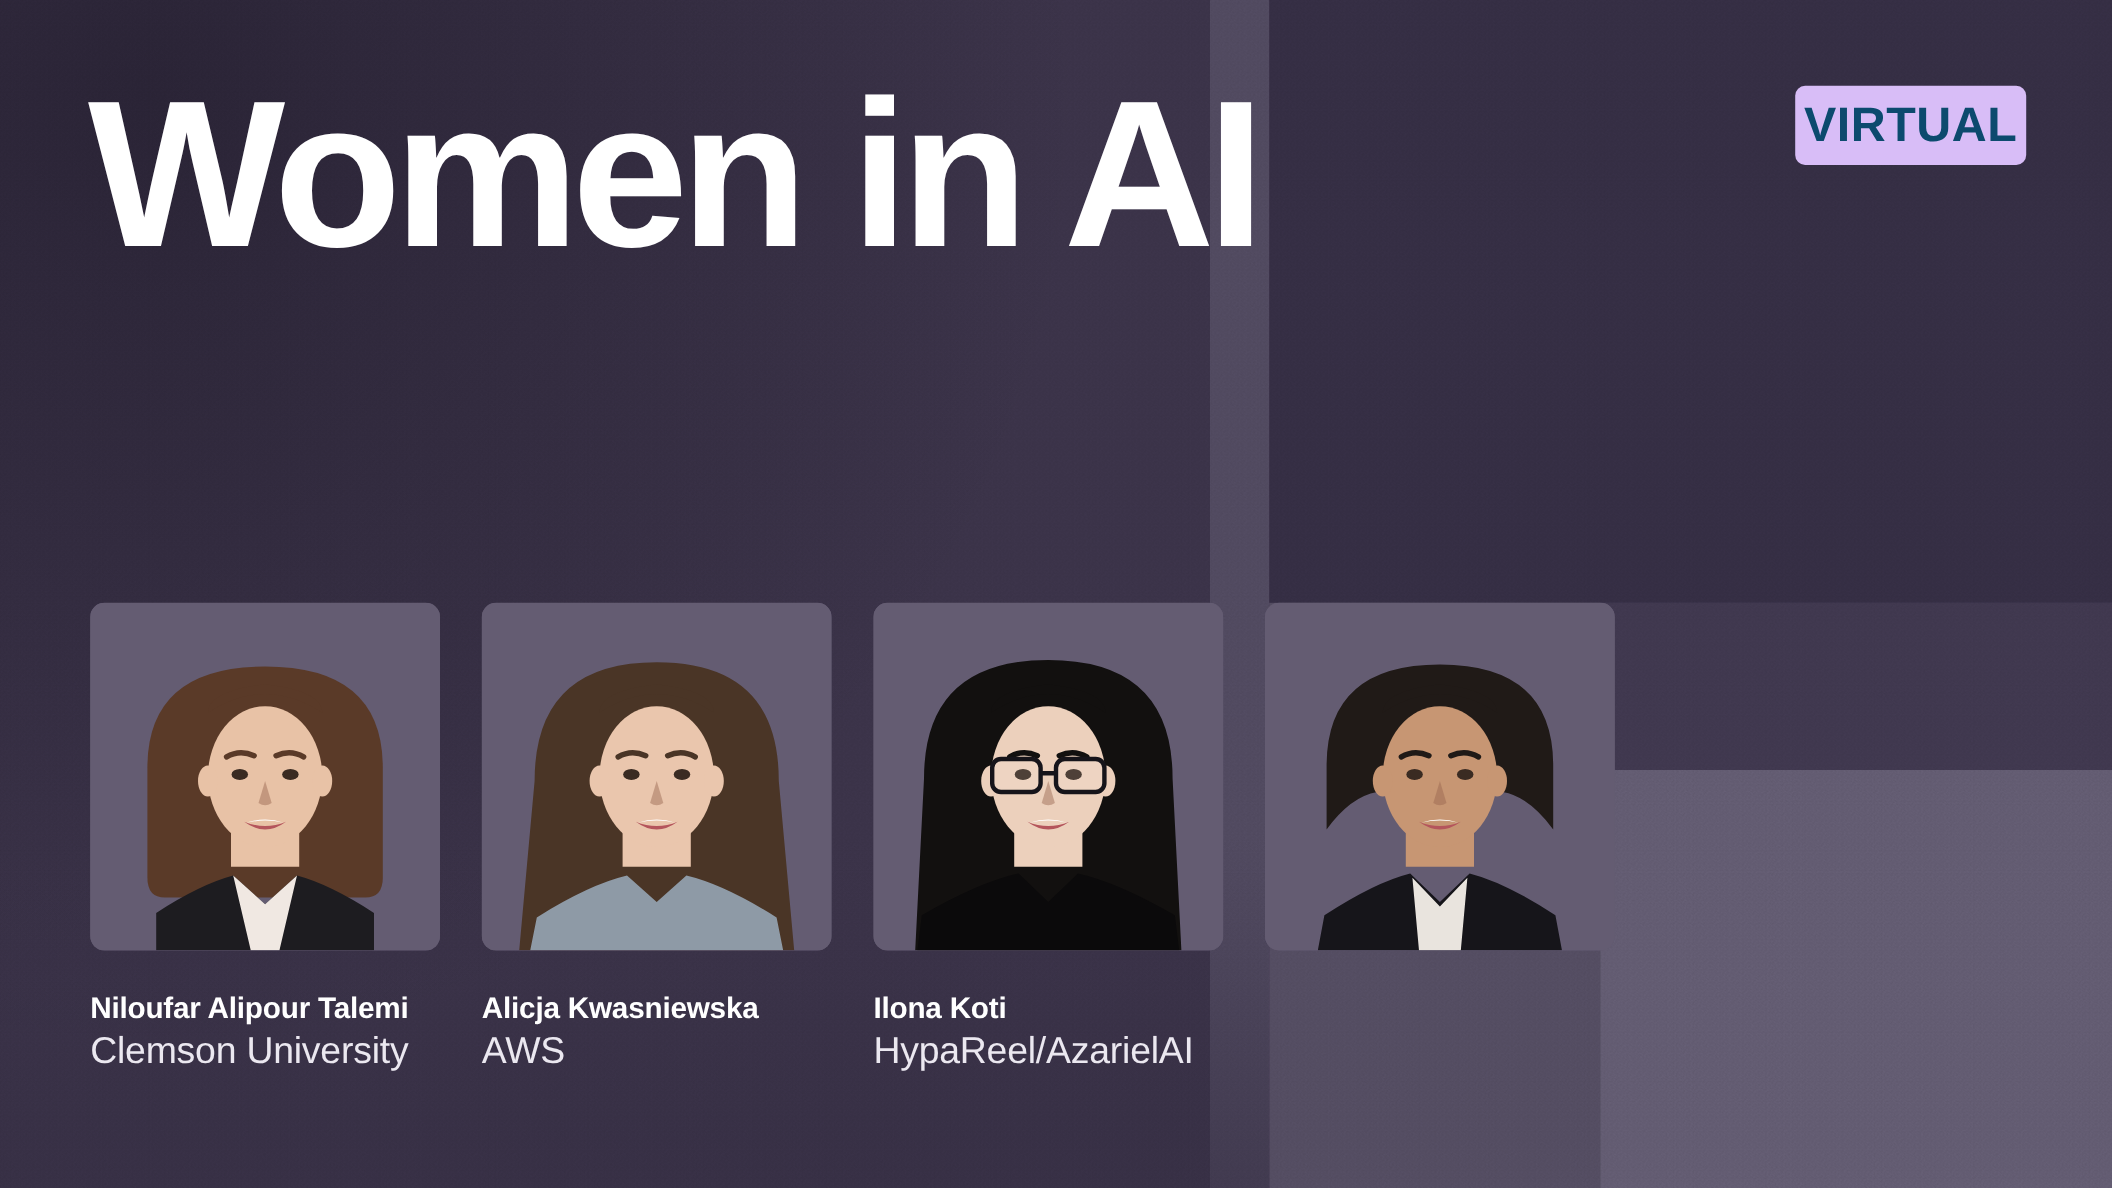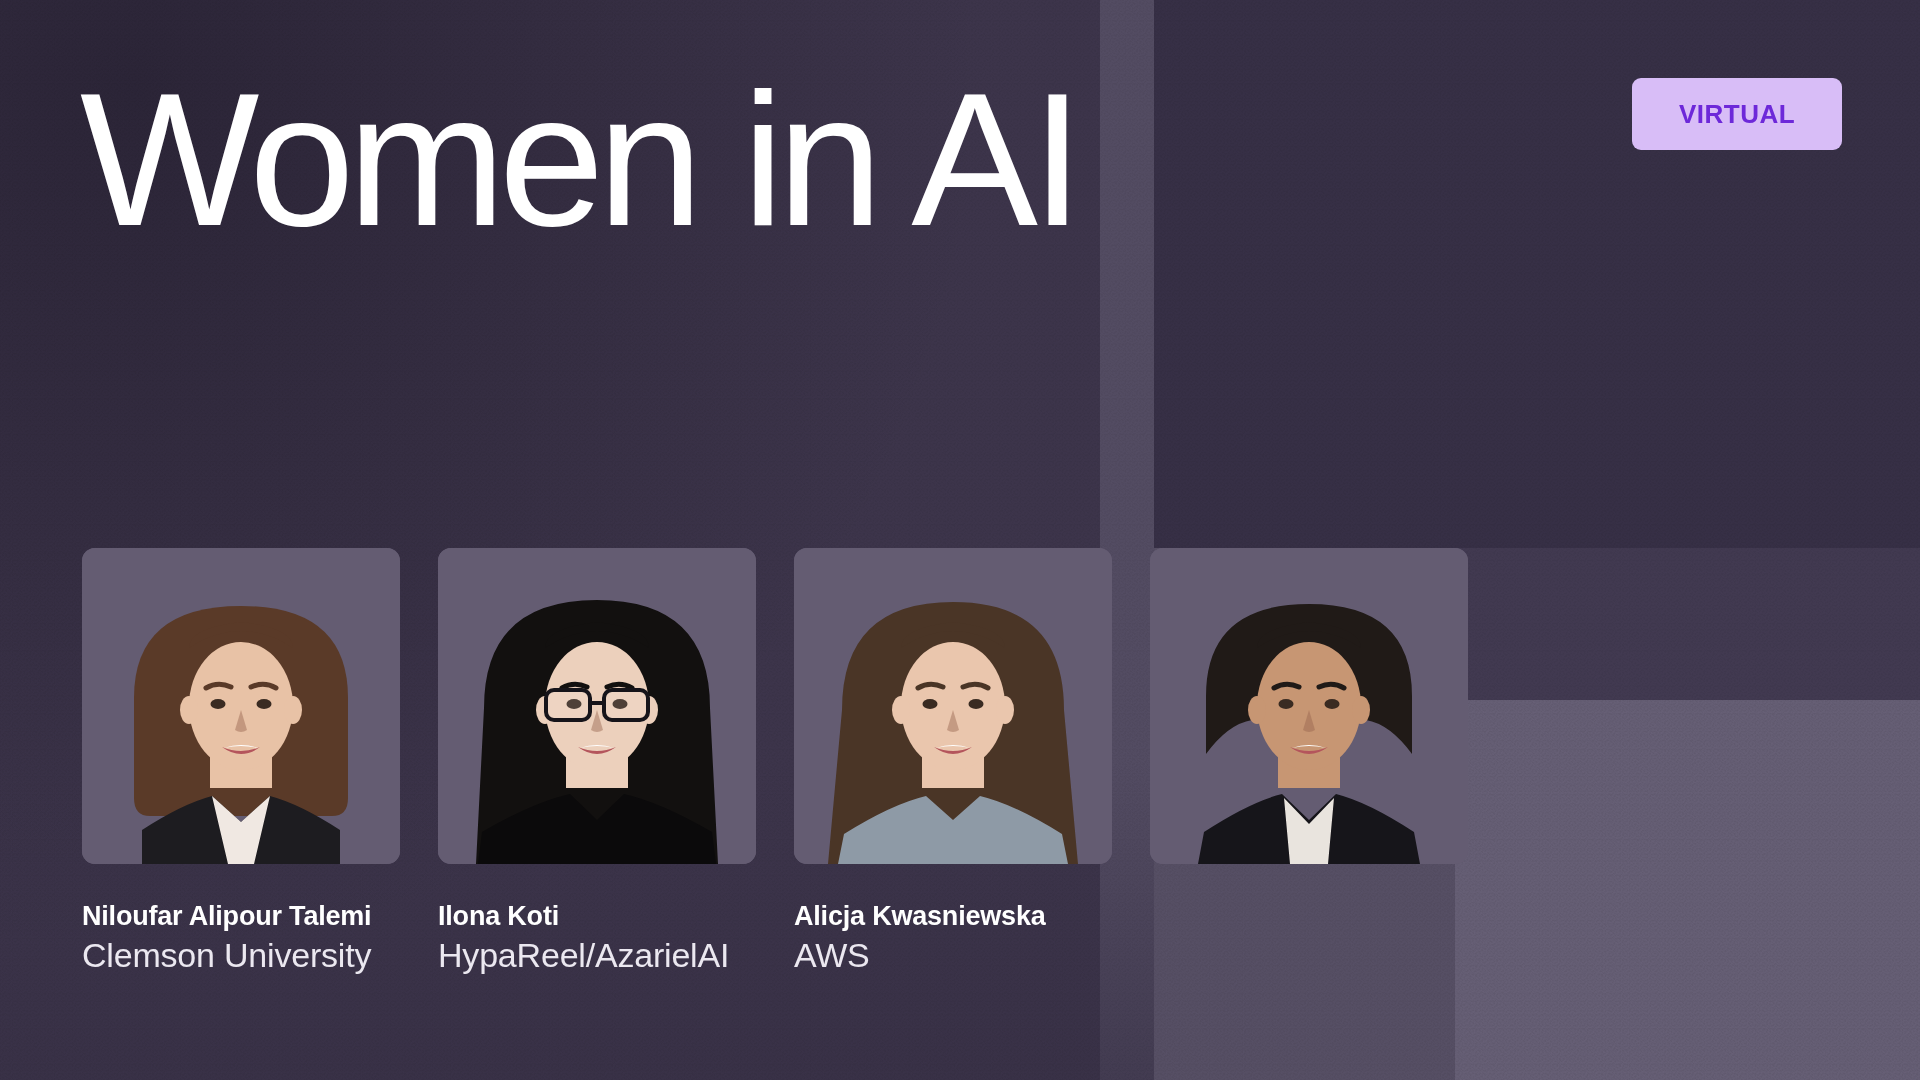--- a/index.html
+++ b/index.html
@@ -31,34 +31,34 @@
       repeating-radial-gradient(circle at 71% 63%, rgba(0,0,0,.075) 0 1px, rgba(0,0,0,0) 1px 3px),
       repeating-radial-gradient(circle at 44% 81%, rgba(255,255,255,.04) 0 1px, rgba(0,0,0,0) 1px 4px),
       repeating-linear-gradient(37deg, rgba(255,255,255,.025) 0 1px, rgba(0,0,0,.03) 1px 2px);
     background-size:7px 7px, 9px 9px, 11px 11px, 5px 5px;
     mix-blend-mode:overlay;
   }
 
   
   #title {
     position:absolute; left:80px; top:60px;
-    font-size:190px; font-weight:400; color:#ffffff;
+    font-size:190px; font-weight:700; color:#ffffff;
     letter-spacing:-7px; line-height:1.05; white-space:nowrap;
     font-family:"Liberation Sans", sans-serif;
   }
 
   
   #badge {
     position:absolute; left:1632px; top:78px;
     width:210px; height:72px; border-radius:9px;
     background:#d8bdf7;
     display:flex; align-items:center; justify-content:center;
   }
   #badge .txt {
-    font-size:26px; font-weight:700; color:#6d28d9; letter-spacing:.5px;
+    font-size:44px; font-weight:700; color:#0c4a6e; letter-spacing:.5px;
   }
 
   
   #speakers {
     position:absolute; left:82px; top:548px;
     display:flex; gap:36px;
   }
   .speaker { width:320px; }
   .card {
     width:318px; height:316px; border-radius:13px;
@@ -124,20 +124,50 @@
       </div>
      <div class="meta">
        <div class="sp-name">Niloufar Alipour Talemi</div>
        <div class="sp-org">Clemson University</div>
      </div>
     </div>
     <div class="speaker">
       <div class="card">
   <svg class="photo" viewBox="0 0 318 316" preserveAspectRatio="xMidYMid slice" aria-hidden="true">
     <rect width="318" height="316" fill="#645c72"></rect>
+    <path d="M48 162 Q48 54 159 54 Q270 54 270 162 L284 316 L34 316 Z" fill="#4a3526"></path>
+    <path d="M128 196 L128 240 L190 240 L190 196 Z" fill="#eac6ad"></path>
+    <path d="M44 316 L50 286 Q98 256 132 248 L159 272 L186 248 Q220 256 268 286 L274 316 Z" fill="#8e9aa6"></path>
+    <ellipse cx="159" cy="158" rx="52" ry="64" fill="#eac6ad"></ellipse>
+    <ellipse cx="107" cy="162" rx="9" ry="14" fill="#eac6ad"></ellipse>
+    <ellipse cx="211" cy="162" rx="9" ry="14" fill="#eac6ad"></ellipse>
+    <path d="M107 100 Q159 66 211 100 Q211 80 159 74 Q107 80 107 100 Z" fill="#4a3526"></path>
+    <g fill="#3a2b22">
+      <ellipse cx="136" cy="156" rx="7.5" ry="5"></ellipse>
+      <ellipse cx="182" cy="156" rx="7.5" ry="5"></ellipse>
+    </g>
+    <g stroke="#4a3526" stroke-width="5" stroke-linecap="round" fill="none">
+      <path d="M124 140 Q136 133 149 139"></path>
+      <path d="M169 139 Q182 133 194 140"></path>
+    </g>
+
+    <path d="M159 162 L153 182 Q159 186 165 182 Z" fill="rgba(150,100,78,.45)"></path>
+    <path d="M140 199 Q159 213 178 199 Q159 207 140 199 Z" fill="#b4555c"></path>
+    <path d="M142 200 Q159 196 176 200 Q159 194 142 200 Z" fill="#ffffff"></path>
+  </svg>
+      </div>
+     <div class="meta">
+       <div class="sp-name">Alicja Kwasniewska</div>
+       <div class="sp-org">AWS</div>
+     </div>
+    </div>
+    <div class="speaker">
+      <div class="card">
+  <svg class="photo" viewBox="0 0 318 316" preserveAspectRatio="xMidYMid slice" aria-hidden="true">
+    <rect width="318" height="316" fill="#645c72"></rect>
     <path d="M46 160 Q46 52 159 52 Q272 52 272 160 L280 316 L38 316 Z" fill="#12100f"></path>
     <path d="M128 196 L128 240 L190 240 L190 196 Z" fill="#ecd0bc"></path>
     <path d="M40 316 L44 284 Q96 254 132 246 L159 272 L186 246 Q222 254 274 284 L278 316 Z" fill="#0b0a0b"></path>
     <ellipse cx="159" cy="158" rx="52" ry="64" fill="#ecd0bc"></ellipse>
     <ellipse cx="107" cy="162" rx="9" ry="14" fill="#ecd0bc"></ellipse>
     <ellipse cx="211" cy="162" rx="9" ry="14" fill="#ecd0bc"></ellipse>
     <path d="M107 100 Q159 66 211 100 Q211 80 159 74 Q107 80 107 100 Z" fill="#12100f"></path>
     <g fill="#3a2b22">
       <ellipse cx="136" cy="156" rx="7.5" ry="5"></ellipse>
       <ellipse cx="182" cy="156" rx="7.5" ry="5"></ellipse>
@@ -152,50 +182,20 @@
          <line x1="152" y1="155" x2="166" y2="155"></line>
        </g>
     <path d="M159 162 L153 182 Q159 186 165 182 Z" fill="rgba(150,100,78,.45)"></path>
     <path d="M140 199 Q159 213 178 199 Q159 207 140 199 Z" fill="#b4555c"></path>
     <path d="M142 200 Q159 196 176 200 Q159 194 142 200 Z" fill="#ffffff"></path>
   </svg>
       </div>
      <div class="meta">
        <div class="sp-name">Ilona Koti</div>
        <div class="sp-org">HypaReel/AzarielAI</div>
-     </div>
-    </div>
-    <div class="speaker">
-      <div class="card">
-  <svg class="photo" viewBox="0 0 318 316" preserveAspectRatio="xMidYMid slice" aria-hidden="true">
-    <rect width="318" height="316" fill="#645c72"></rect>
-    <path d="M48 162 Q48 54 159 54 Q270 54 270 162 L284 316 L34 316 Z" fill="#4a3526"></path>
-    <path d="M128 196 L128 240 L190 240 L190 196 Z" fill="#eac6ad"></path>
-    <path d="M44 316 L50 286 Q98 256 132 248 L159 272 L186 248 Q220 256 268 286 L274 316 Z" fill="#8e9aa6"></path>
-    <ellipse cx="159" cy="158" rx="52" ry="64" fill="#eac6ad"></ellipse>
-    <ellipse cx="107" cy="162" rx="9" ry="14" fill="#eac6ad"></ellipse>
-    <ellipse cx="211" cy="162" rx="9" ry="14" fill="#eac6ad"></ellipse>
-    <path d="M107 100 Q159 66 211 100 Q211 80 159 74 Q107 80 107 100 Z" fill="#4a3526"></path>
-    <g fill="#3a2b22">
-      <ellipse cx="136" cy="156" rx="7.5" ry="5"></ellipse>
-      <ellipse cx="182" cy="156" rx="7.5" ry="5"></ellipse>
-    </g>
-    <g stroke="#4a3526" stroke-width="5" stroke-linecap="round" fill="none">
-      <path d="M124 140 Q136 133 149 139"></path>
-      <path d="M169 139 Q182 133 194 140"></path>
-    </g>
-
-    <path d="M159 162 L153 182 Q159 186 165 182 Z" fill="rgba(150,100,78,.45)"></path>
-    <path d="M140 199 Q159 213 178 199 Q159 207 140 199 Z" fill="#b4555c"></path>
-    <path d="M142 200 Q159 196 176 200 Q159 194 142 200 Z" fill="#ffffff"></path>
-  </svg>
-      </div>
-     <div class="meta">
-       <div class="sp-name">Alicja Kwasniewska</div>
-       <div class="sp-org">AWS</div>
      </div>
     </div>
     <div class="speaker">
       <div class="card">
   <svg class="photo" viewBox="0 0 318 316" preserveAspectRatio="xMidYMid slice" aria-hidden="true">
     <rect width="318" height="316" fill="#645c72"></rect>
     <path d="M56 148 Q56 56 159 56 Q262 56 262 148 L262 206 Q240 176 216 172 L102 172 Q78 176 56 206 Z" fill="#201a17"></path>
     <path d="M128 196 L128 240 L190 240 L190 196 Z" fill="#c79673"></path>
     <path d="M48 316 L54 284 Q100 254 132 246 L159 272 L186 246 Q218 254 264 284 L270 316 Z" fill="#16151a"></path>
      <path d="M134 250 L159 276 L184 250 L178 316 L140 316 Z" fill="#e9e4de"></path>

